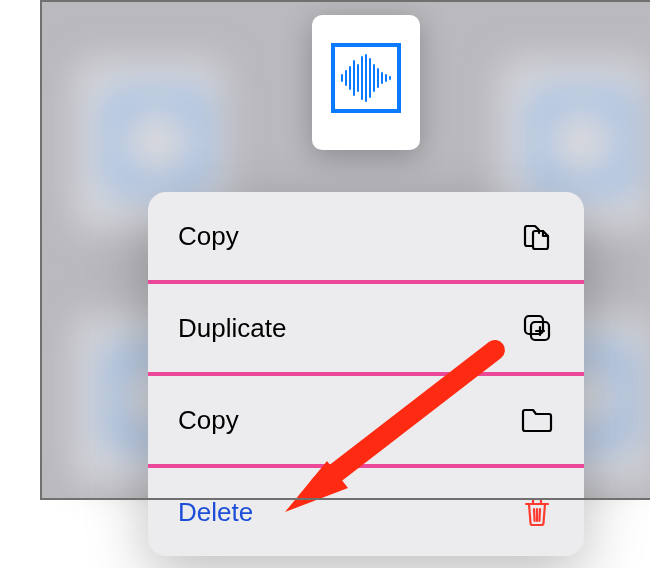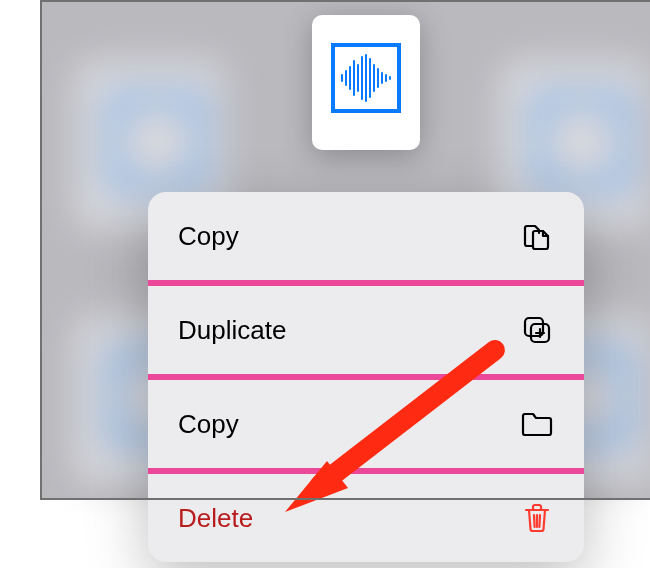--- a/index.html
+++ b/index.html
@@ -12,23 +12,23 @@
   .bg-tile.d{left:460px;top:315px;}
   .bg-tile .blue-sq{position:absolute;left:35px;top:35px;width:78px;height:78px;border:8px solid #0a7aff;border-radius:6px;filter:blur(2px);opacity:.7;}
   
   .frame{position:absolute;inset:0;border:2px solid #707070;pointer-events:none;}
   
   .file-preview{position:absolute;left:272px;top:15px;width:108px;height:135px;background:#fff;border-radius:10px;box-shadow:0 6px 30px rgba(0,0,0,.25);}
   .file-preview .inner-box{position:absolute;left:19px;top:28px;width:62px;height:62px;border:4px solid #0a7aff;}
   .file-preview svg{position:absolute;left:26px;top:38px;width:56px;height:50px;}
   
   .menu{position:absolute;left:108px;top:192px;width:436px;background:#ececee;border-radius:18px;box-shadow:0 20px 60px rgba(0,0,0,.25);overflow:hidden;}
-  .menu-item{display:flex;align-items:center;justify-content:space-between;height:88px;padding:0 30px;font-size:26px;color:#000;border-top:6px solid #ec4899;cursor:pointer;}
+  .menu-item{display:flex;align-items:center;justify-content:space-between;height:88px;padding:0 30px;font-size:26px;color:#000;border-top:4px solid #ec4899;cursor:pointer;}
   .menu-item:first-child{border-top:none;}
-  .menu-item.destructive{color:#b91c1c;}
+  .menu-item.destructive{color:#1d4ed8;}
   .menu-item.destructive svg{stroke:#ff3b30;}
   .menu-item svg{stroke:#000;}
   .icon-slot{width:34px;height:34px;display:flex;align-items:center;justify-content:center;}
   
   .arrow{position:absolute;pointer-events:none;}
 </style>
 </head>
 <body>
 <div class="stage">
 

